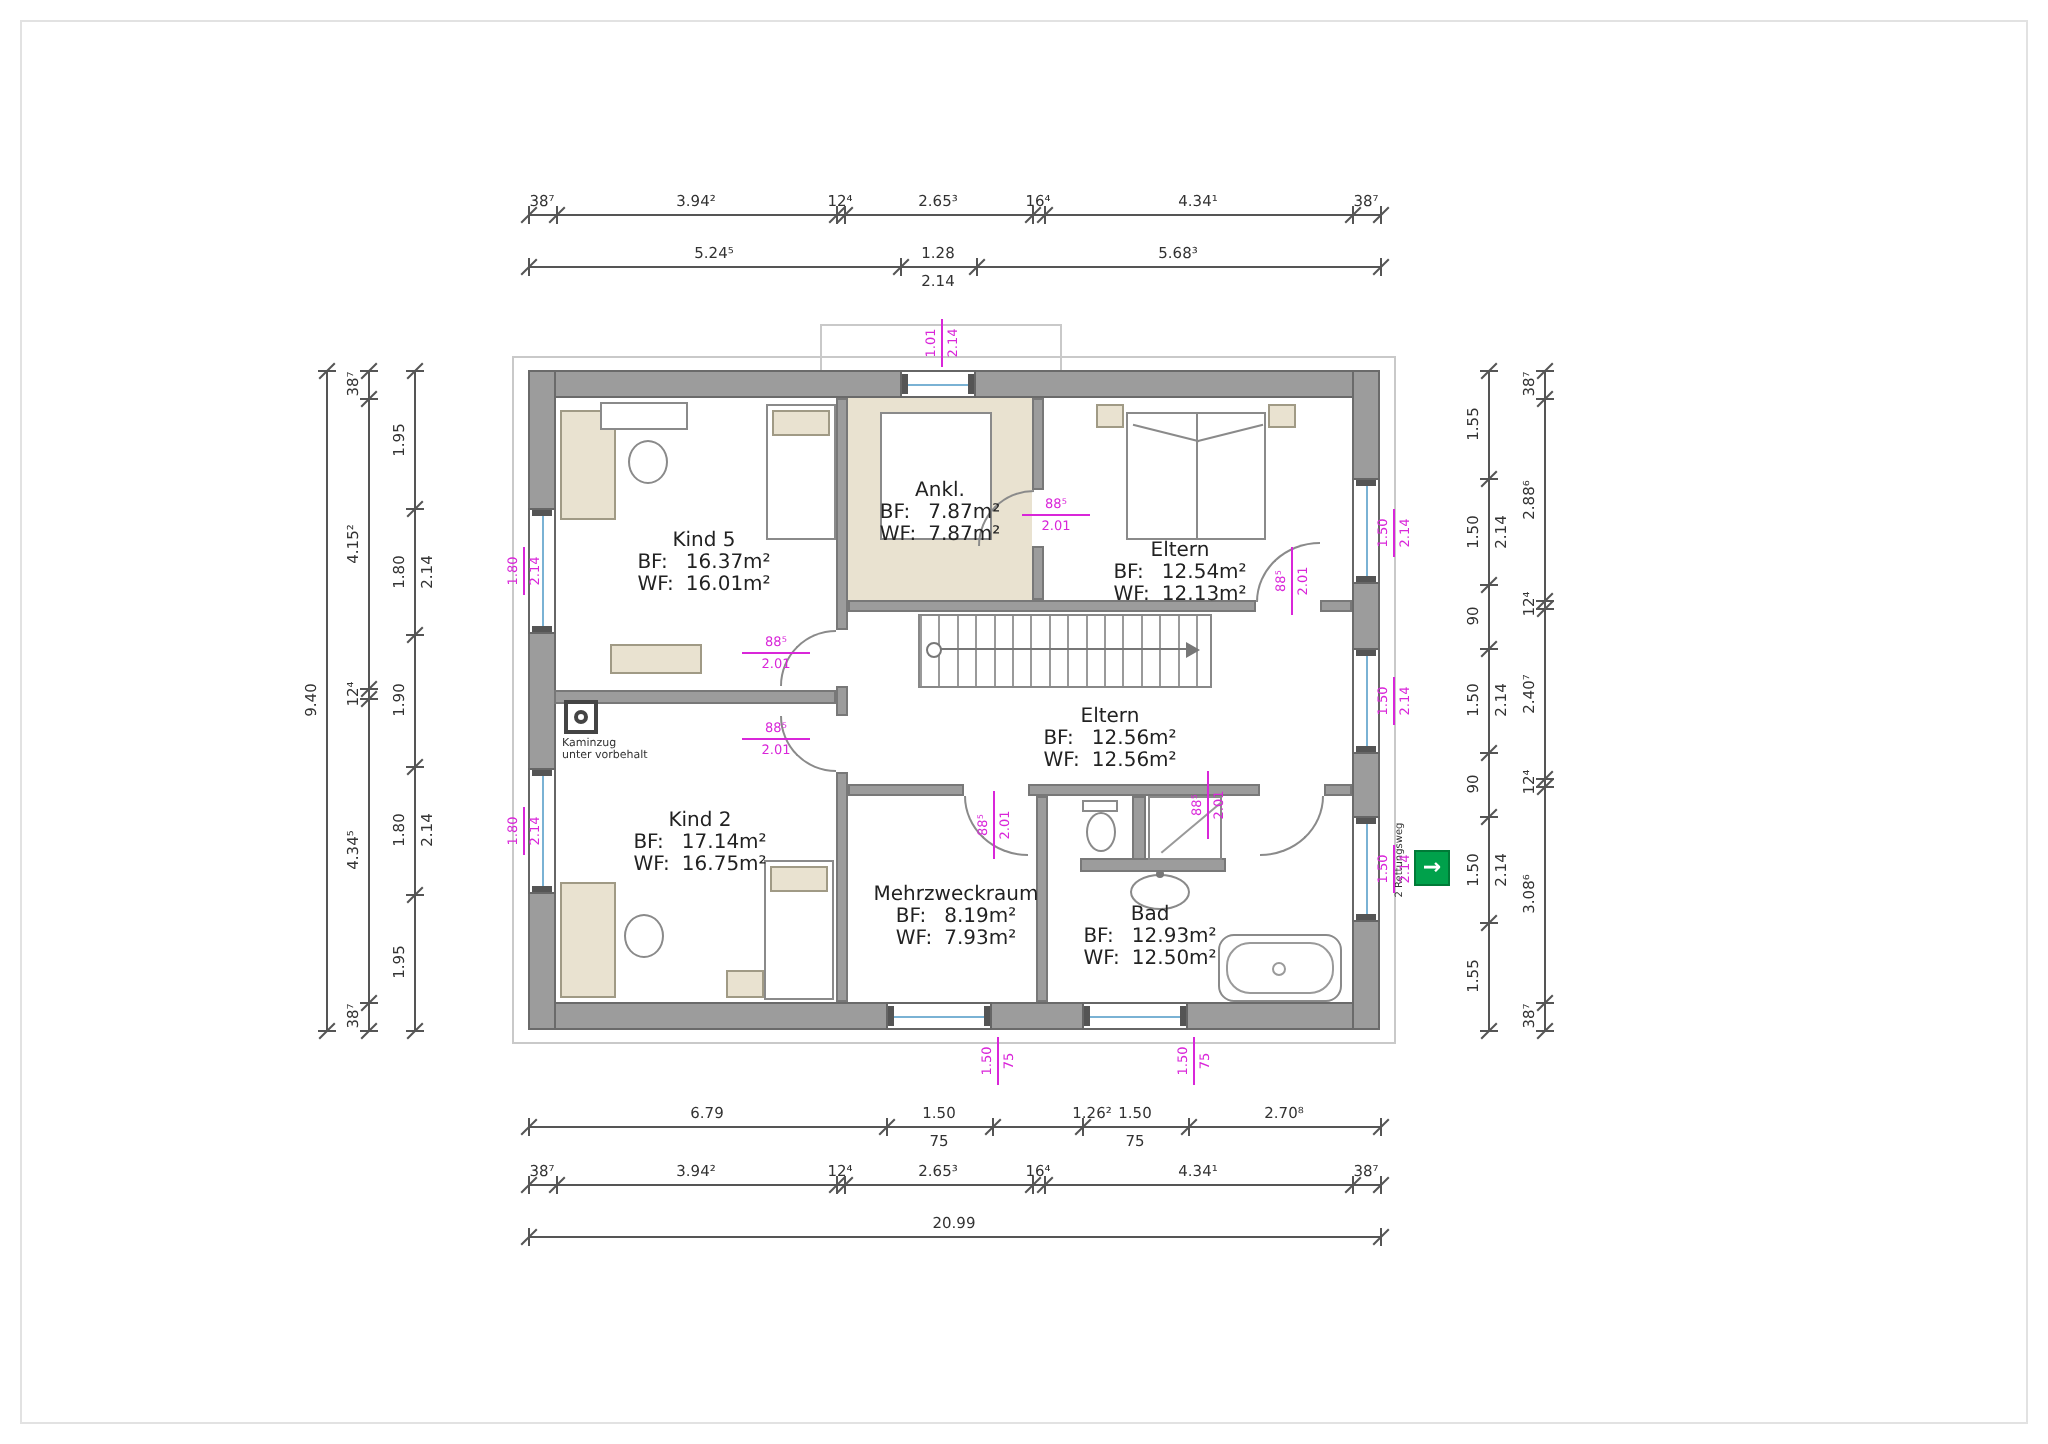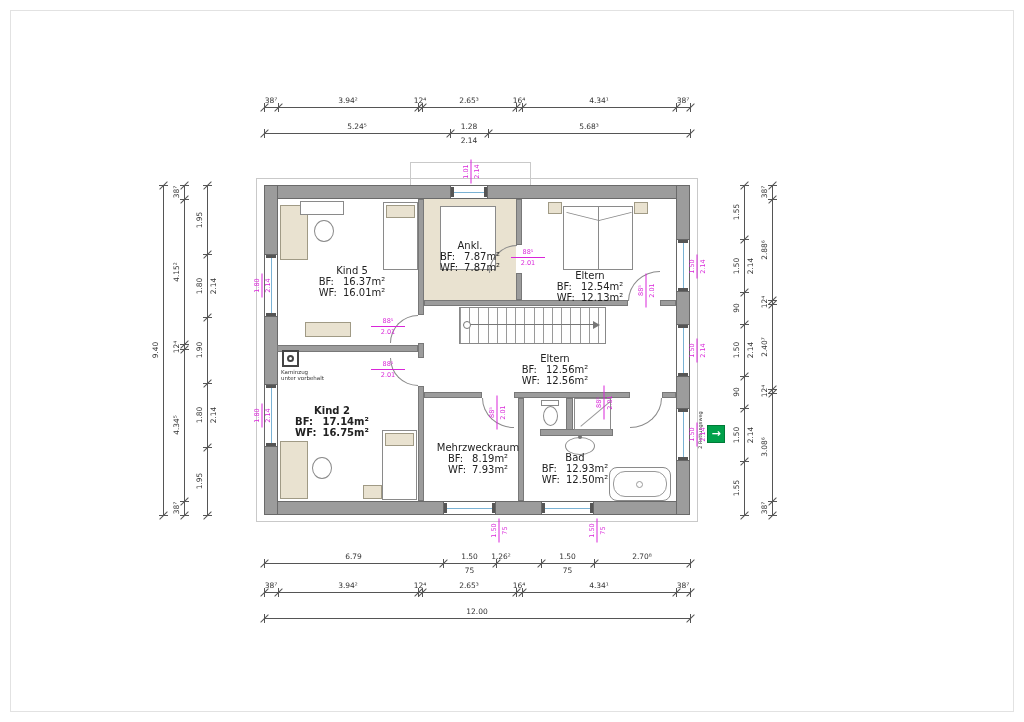--- a/index.html
+++ b/index.html
@@ -160,21 +160,21 @@
   </div>
   <div class="room-label" style="left:513px;top:353px;width:84px;">
     <div>Eltern</div>
     <div class="rrows">
       <span>BF:</span>
         <span>12.56m²</span>
       <span>WF:</span>
         <span>12.56m²</span>
     </div>
   </div>
-  <div class="room-label" style="left:290px;top:405px;width:84px;font-weight:bold;">
+  <div class="room-label" style="left:308px;top:405px;width:84px;">
     <div>Kind 2</div>
     <div class="rrows">
       <span>BF:</span>
         <span>17.14m²</span>
       <span>WF:</span>
         <span>16.75m²</span>
     </div>
   </div>
   <div class="room-label" style="left:428px;top:442px;width:100px;">
     <div>Mehrzweckraum</div>
@@ -282,21 +282,21 @@
       <div class="ptick" style="left:496px;top:559px;width:1px;height:9px;"></div>
       <div class="tick" style="left:536px;top:563px;"></div>
       <div class="ptick" style="left:541px;top:559px;width:1px;height:9px;"></div>
       <div class="tick" style="left:589px;top:563px;"></div>
       <div class="ptick" style="left:594px;top:559px;width:1px;height:9px;"></div>
       <div class="tick" style="left:685px;top:563px;"></div>
       <div class="ptick" style="left:690px;top:559px;width:1px;height:9px;"></div>
       <div class="dim" style="left:323.5px;top:552px;width:60px;">6.79</div>
       <div class="dim" style="left:439.5px;top:552px;width:60px;">1.50</div>
       <div class="dim" style="left:439.5px;top:566px;width:60px;">75</div>
-      <div class="dim" style="left:471px;top:552px;width:60px;">1.26²</div>
+      <div class="dim" style="left:516px;top:552px;width:60px;">1.26²</div>
       <div class="dim" style="left:537.5px;top:552px;width:60px;">1.50</div>
       <div class="dim" style="left:537.5px;top:566px;width:60px;">75</div>
       <div class="dim" style="left:612px;top:552px;width:60px;">2.70⁸</div>
       <div class="dline" style="left:264px;top:592px;width:426px;height:1px;"></div>
       <div class="tick" style="left:259px;top:592px;"></div>
       <div class="ptick" style="left:264px;top:588px;width:1px;height:9px;"></div>
       <div class="tick" style="left:273px;top:592px;"></div>
       <div class="ptick" style="left:278px;top:588px;width:1px;height:9px;"></div>
       <div class="tick" style="left:413px;top:592px;"></div>
       <div class="ptick" style="left:418px;top:588px;width:1px;height:9px;"></div>
@@ -315,21 +315,21 @@
       <div class="dim" style="left:390px;top:581px;width:60px;">12⁴</div>
       <div class="dim" style="left:439px;top:581px;width:60px;">2.65³</div>
       <div class="dim" style="left:489px;top:581px;width:60px;">16⁴</div>
       <div class="dim" style="left:569px;top:581px;width:60px;">4.34¹</div>
       <div class="dim" style="left:653px;top:581px;width:60px;">38⁷</div>
       <div class="dline" style="left:264px;top:618px;width:426px;height:1px;"></div>
       <div class="tick" style="left:259px;top:618px;"></div>
       <div class="ptick" style="left:264px;top:614px;width:1px;height:9px;"></div>
       <div class="tick" style="left:685px;top:618px;"></div>
       <div class="ptick" style="left:690px;top:614px;width:1px;height:9px;"></div>
-      <div class="dim" style="left:447px;top:607px;width:60px;">12.00</div>
+      <div class="dim" style="left:447px;top:607px;width:60px;">20.99</div>
       <div class="dline" style="left:163px;top:185px;width:1px;height:330px;"></div>
       <div class="tick" style="left:158px;top:185px;"></div>
       <div class="ptick" style="left:159px;top:185px;width:9px;height:1px;"></div>
       <div class="tick" style="left:158px;top:515px;"></div>
       <div class="ptick" style="left:159px;top:515px;width:9px;height:1px;"></div>
       <div class="dim rot" style="left:136px;top:345px;width:40px;height:10px;">9.40</div>
       <div class="dline" style="left:184px;top:185px;width:1px;height:330px;"></div>
       <div class="tick" style="left:179px;top:185px;"></div>
       <div class="ptick" style="left:180px;top:185px;width:9px;height:1px;"></div>
       <div class="tick" style="left:179px;top:199px;"></div>

